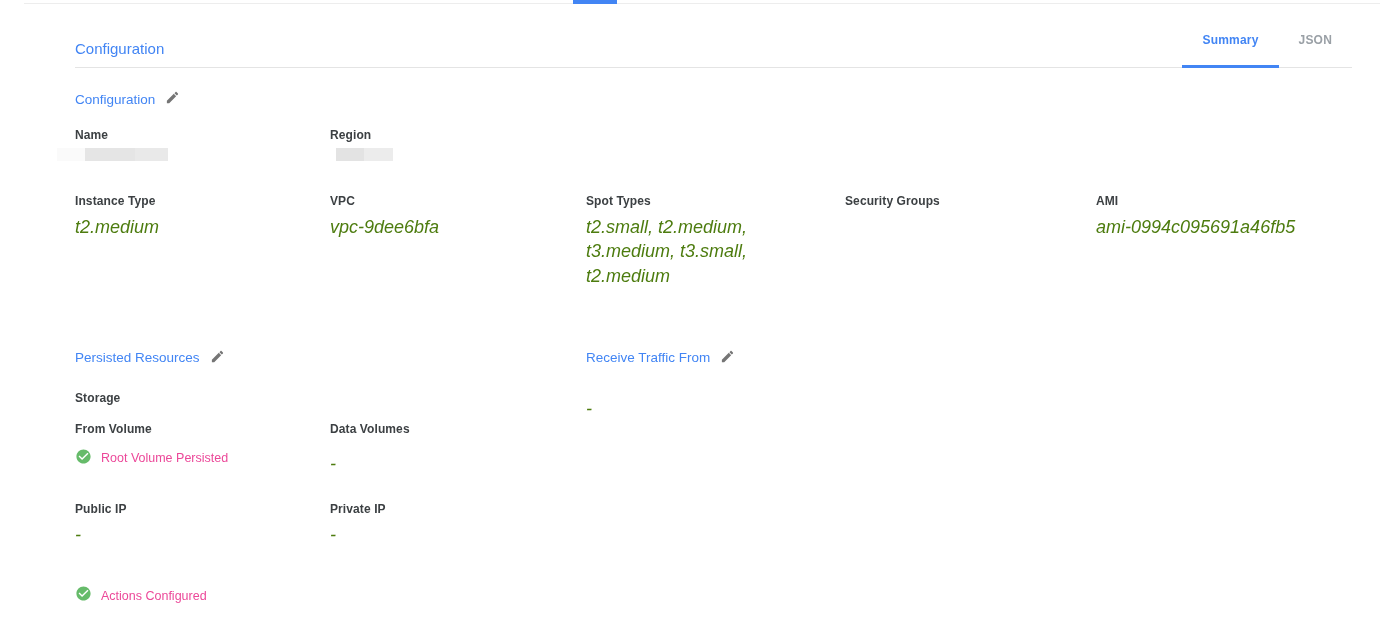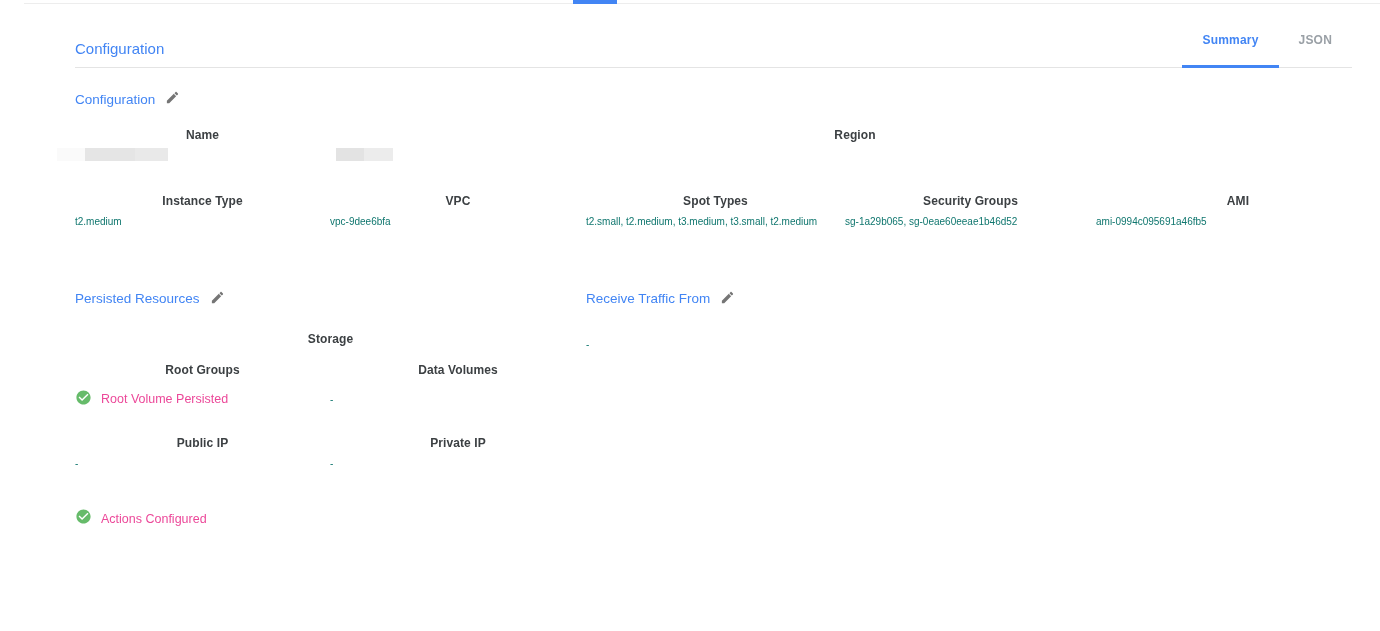--- a/index.html
+++ b/index.html
@@ -22,22 +22,22 @@
                        height:3px; background:#4285f4; }
 
   .content { padding-left:75px; }
 
   .section-heading { display:flex; align-items:center; gap:10px; color:#4285f4;
                      font-size:13.5px; font-weight:400; }
   .edit-btn { display:inline-flex; align-items:center; cursor:pointer; border:none; background:none; padding:0; }
 
   .sec1-heading { margin-top:22px; }
 
-  .label { font-size:12px; font-weight:700; color:#3c4043; letter-spacing:.1px;text-align:center; }
-  .value { font-size:10px; color:#0f766e; margin-top:7px; line-height:1.35; }
+  .label { font-size:12px; font-weight:700; color:#3c4043; letter-spacing:.1px; }
+  .value { font-size:18px; color:#4d7c0f; margin-top:7px; line-height:1.35;font-style:italic; }
 
   .row1 { display:grid; grid-template-columns:255px 1fr; margin-top:20px; }
   .redacted-bar { height:13px; margin-top:6px; }
   .bar-name { width:111px; margin-left:-18px;
               background:linear-gradient(90deg,#fafafa 0 28px,#e5e5e5 28px 78px,#e9e9e9 78px); }
   .bar-region { width:57px; margin-left:6px;
                 background:linear-gradient(90deg,#e3e3e3 0 50%,#ececec 50%); }
 
   .row2 { display:grid; grid-template-columns:255px 256px 259px 251px 1fr; margin-top:33px; }
   .spot-types-value { max-width:236px; }
@@ -104,21 +104,20 @@
     <div>
       <div class="label">VPC</div>
       <div class="value">vpc-9dee6bfa</div>
     </div>
     <div>
       <div class="label">Spot Types</div>
       <div class="value spot-types-value">t2.small, t2.medium, t3.medium, t3.small, t2.medium</div>
     </div>
     <div>
       <div class="label">Security Groups</div>
-      <div class="value">sg-1a29b065, sg-0eae60eeae1b46d52</div>
     </div>
     <div>
       <div class="label">AMI</div>
       <div class="value">ami-0994c095691a46fb5</div>
     </div>
   </div>
 
   <div class="two-col">
     <div>
       <div class="section-heading">
@@ -129,21 +128,21 @@
                 <path d="M3 17.25V21h3.75L17.81 9.94l-3.75-3.75L3 17.25zM20.71 7.04c.39-.39.39-1.02 0-1.41l-2.34-2.34c-.39-.39-1.02-.39-1.41 0l-1.83 1.83 3.75 3.75 1.83-1.83z"></path>
               </svg>
           </span>
         </button>
       </div>
 
       <div class="label storage-label">Storage</div>
 
       <div class="pr-grid pr-volumes">
         <div>
-          <div class="label">Root Groups</div>
+          <div class="label">From Volume</div>
           <div class="status-row">
             <span>
               <svg viewBox="0 0 24 24" width="17" height="17" fill="#66bb6a">
                   <path d="M12 2C6.48 2 2 6.48 2 12s4.48 10 10 10 10-4.48 10-10S17.52 2 12 2zm-2 15l-5-5 1.41-1.41L10 14.17l7.59-7.59L19 8l-9 9z"></path>
                 </svg>
             </span>
             <span class="status-text">Root Volume Persisted</span>
           </div>
         </div>
         <div>

